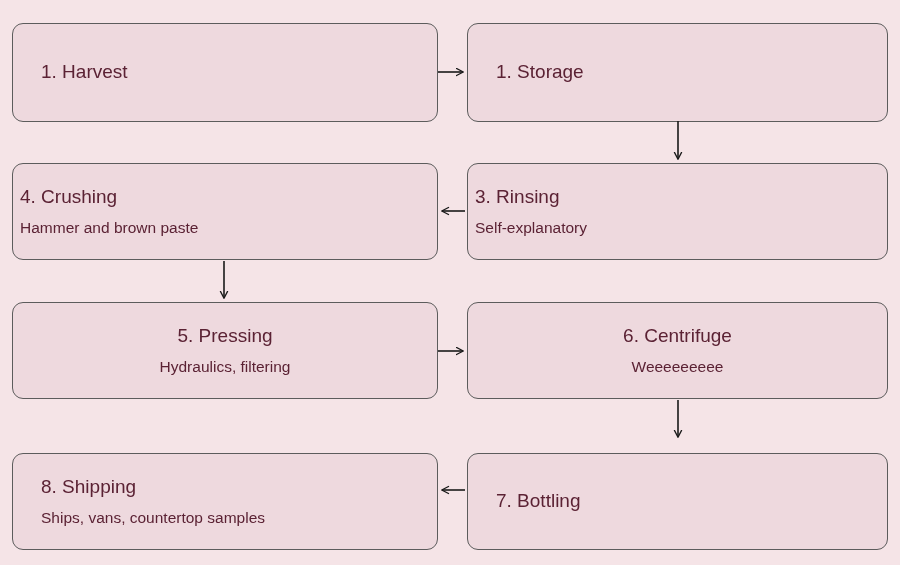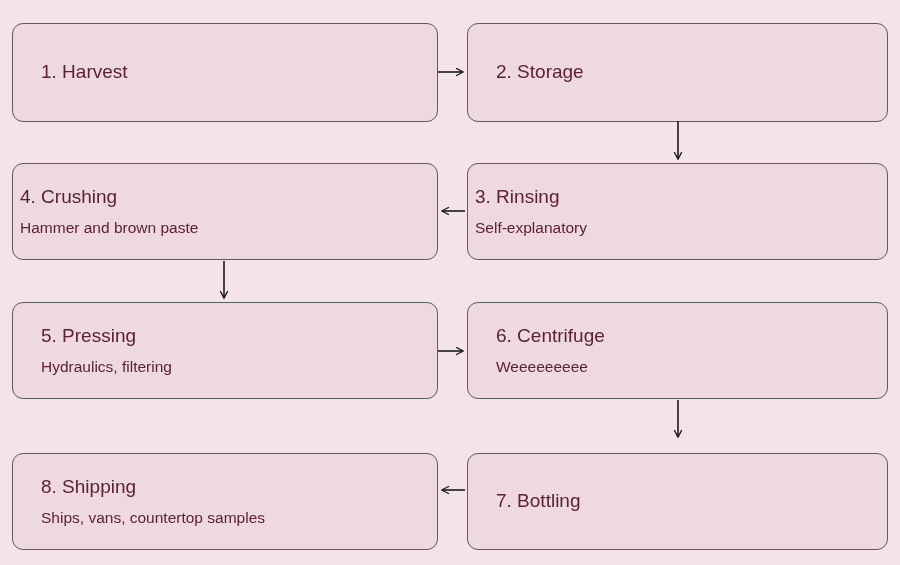--- a/index.html
+++ b/index.html
@@ -41,21 +41,21 @@
   .step-subtitle {
     color: var(--text);
     font-size: 15.5px;
     line-height: 1.1;
   }
   
   .col-left  { left: 12px;  width: 426px; }
   .col-right { left: 467px; width: 421px; }
   .row-1 { top: 23px;  height: 99px; }
   .row-2 { top: 163px; height: 97px; padding-left: 7px; }
-  .row-3 { top: 302px; height: 97px; }
+  .row-3 { top: 302px; height: 97px; text-align: center; }
   .row-4 { top: 441px; height: 97px; margin-top: 12px; }
   .arrow-layer {
     position: absolute;
     inset: 0;
     width: 900px;
     height: 565px;
     pointer-events: none;
   }
   .arrow-layer line {
     stroke: var(--arrow);
@@ -64,21 +64,21 @@
 </style>
 </head>
 <body>
 
 <div class="canvas">
 
   <div class="step-box col-left row-1">
     <div class="step-title">1. Harvest</div>
   </div>
   <div class="step-box col-right row-1">
-    <div class="step-title">2. Storage</div>
+    <div class="step-title">1. Storage</div>
   </div>
 
   <div class="step-box col-left row-2">
     <div class="step-title">4. Crushing</div>
     <div class="step-subtitle">Hammer and brown paste</div>
   </div>
   <div class="step-box col-right row-2">
     <div class="step-title">3. Rinsing</div>
     <div class="step-subtitle">Self-explanatory</div>
   </div>

